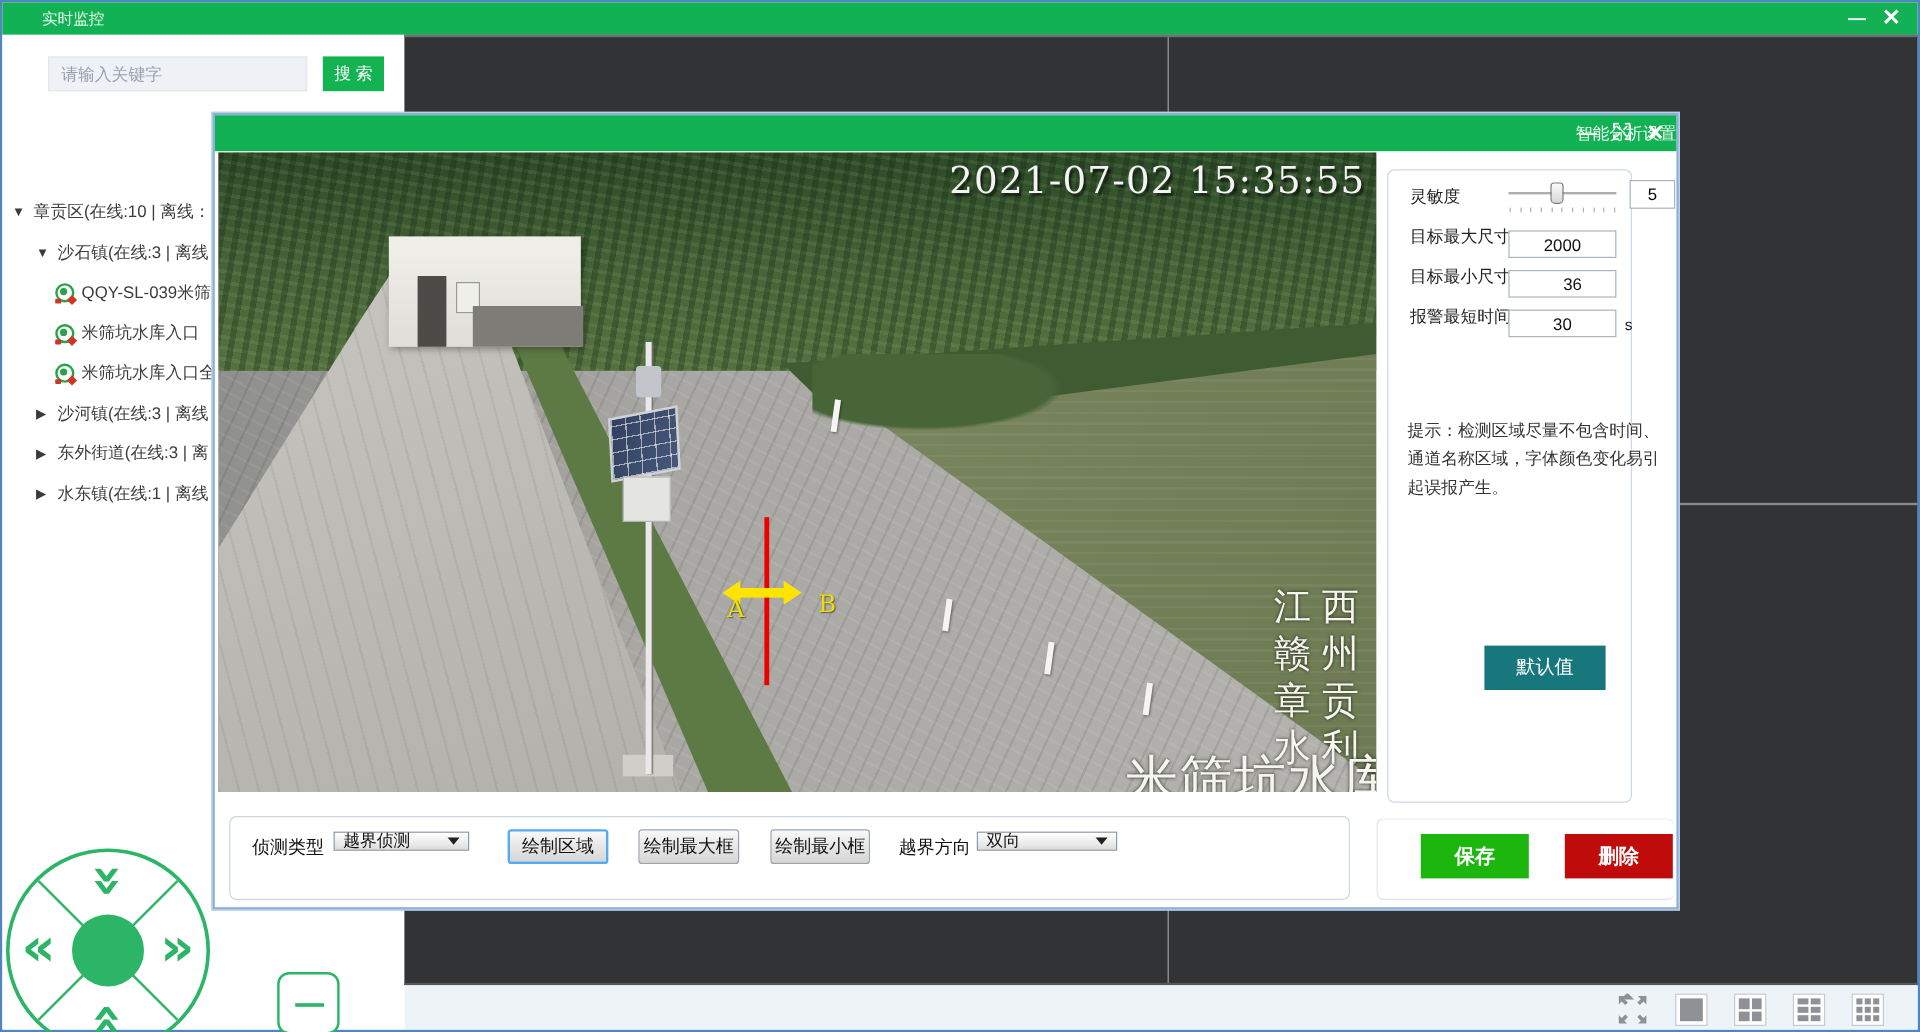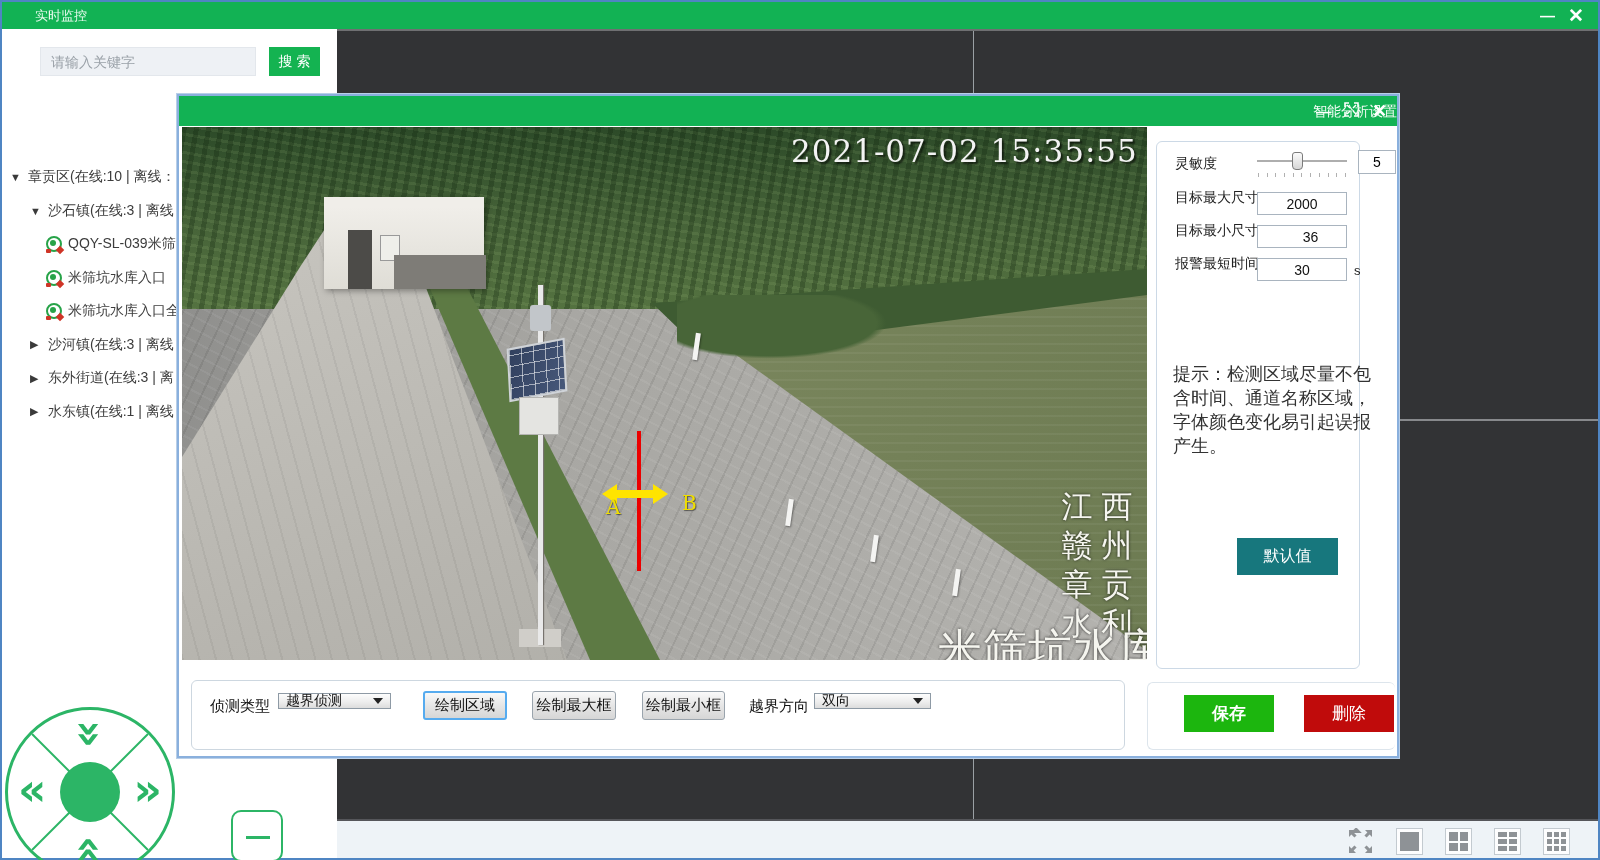--- a/index.html
+++ b/index.html
@@ -122,34 +122,34 @@
   .dlg-panel { position:absolute; left:977px; top:45px; width:204px; height:528px; border:1px solid #ccd9e6; border-radius:6px; background:#fff; }
   .fld-label { position:absolute; font-size:14px; color:#222; white-space:nowrap; }
   .fld-input { position:absolute; width:90px; height:23px; border:1px solid #a9b4bf; background:#fff; font-size:14px; text-align:center; color:#111; outline:none; }
   .val-box { position:absolute; left:201px; top:8px; width:38px; height:24px; border:1px solid #a9b4bf; font-size:14px; text-align:center; outline:none; background:#fff; }
   .slider { position:absolute; left:100px; top:8px; width:90px; height:24px; cursor:pointer; }
   .slider .track { position:absolute; left:0; right:0; top:10px; height:2px; background:#aeaeae; }
   .slider .thumb { position:absolute; left:35px; top:2px; width:11px; height:18px; background:linear-gradient(#fbfbfb,#d6d6d6); border:1px solid #7b7b7b; border-radius:3px 3px 4px 4px; cursor:pointer; }
   .slider .ticks { position:absolute; left:1px; right:1px; top:23px; height:4px; display:flex; justify-content:space-between; }
   .slider .ticks i { width:1px; height:4px; background:#b0b0b0; }
   .unit { position:absolute; left:197px; top:121px; font-size:13px; color:#222; }
-  .tip { position:absolute; left:16px; top:220px; width:212px; font-size:18px; color:#333; line-height:24px; }
+  .tip { position:absolute; left:16px; top:204px; width:212px; font-size:14px; color:#333; line-height:24px; }
   .default-btn { position:absolute; left:80px; top:396px; width:101px; height:37px; background:#17777d; color:#fff; border:none; font-size:16px; cursor:pointer; }
 
   
   .dlg-box-left { position:absolute; left:12px; top:584px; width:934px; height:70px; border:1px solid #cdd7e0; border-radius:6px; background:#fff; }
   .dlg-box-right { position:absolute; left:968px; top:586px; width:248px; height:68px; border:1px solid #dde5ec; border-radius:6px; border-right:none; background:#fff; }
   .ctl-label { position:absolute; top:16px; font-size:15px; color:#111; white-space:nowrap; }
   .sel { position:absolute; top:12px; height:16px; border:1px solid #8e9aa5; background:linear-gradient(#fdfdfd,#ececec 60%,#dcdcdc); display:flex; align-items:center; cursor:pointer; }
   .sel .txt { font-size:14px; color:#111; margin-left:7px; flex:1; white-space:nowrap; }
   .sel .car { width:0; height:0; border-left:5px solid transparent; border-right:5px solid transparent; border-top:6px solid #222; margin-right:7px; }
   .wbtn { position:absolute; top:10px; height:29px; border:1px solid #9aa4ad; background:linear-gradient(#f9f9f9,#e6e6e6 50%,#d6d6d6); font-size:15px; color:#111; cursor:pointer; border-radius:3px; }
   .wbtn.focus { border:2px solid #56abef; }
   .save-btn { position:absolute; left:1005px; top:599px; width:90px; height:37px; background:#1cb60e; border:none; color:#fff; font-size:17px; font-weight:bold; cursor:pointer; }
-  .del-btn { position:absolute; left:1125px; top:599px; width:90px; height:37px; background:#c00b0b; border:none; color:#fff; font-size:17px; font-weight:normal; cursor:pointer; }
+  .del-btn { position:absolute; left:1125px; top:599px; width:90px; height:37px; background:#c00b0b; border:none; color:#fff; font-size:17px; font-weight:bold; cursor:pointer; }
 
   .exp-svg { display:block; }
 </style>
 </head>
 <body>
 
 <div class="app">
 
   <div class="topbar">
     <span class="title">实时监控</span>

